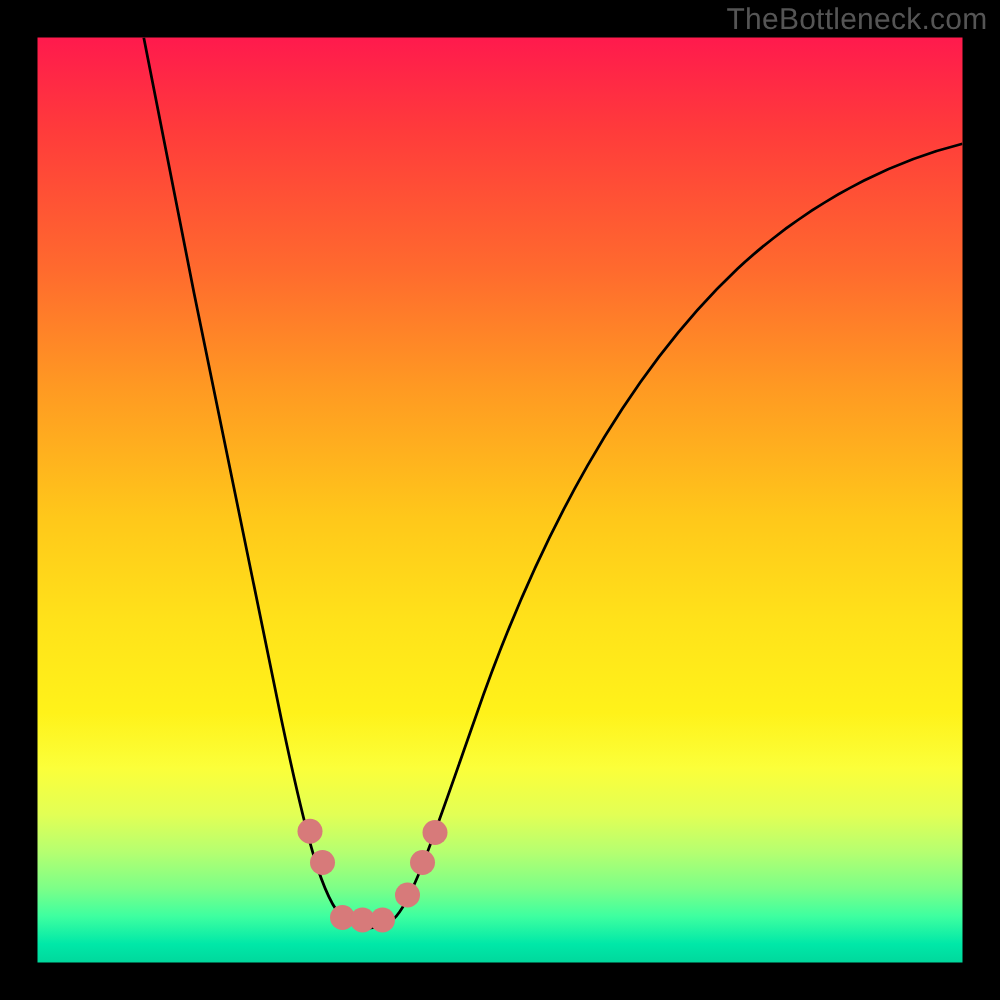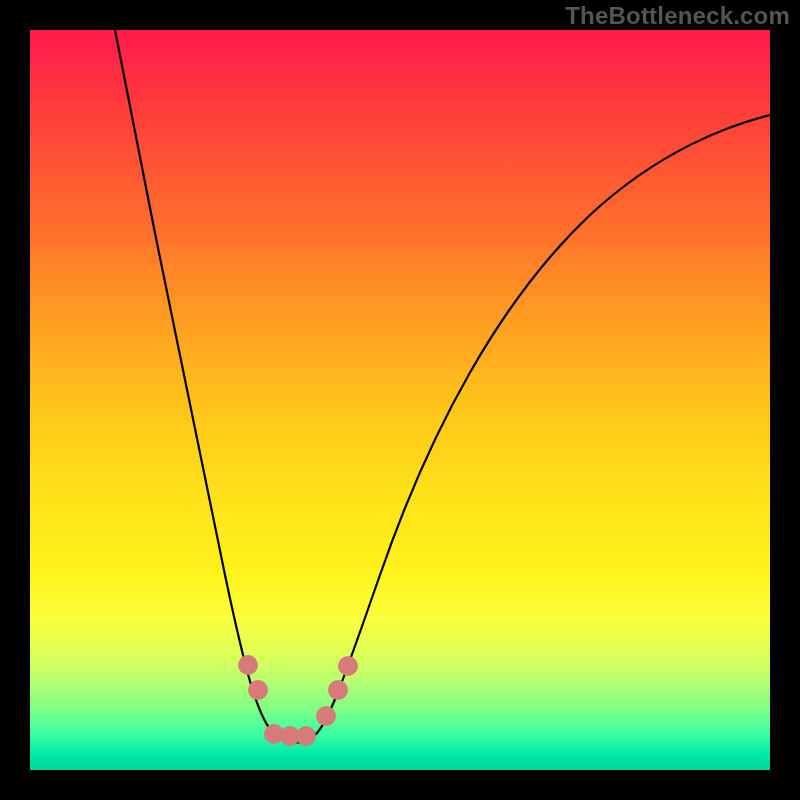--- a/index.html
+++ b/index.html
@@ -33,21 +33,21 @@
       #00e8a8 98%,
       #00d89c 100%
     );
   }
   .watermark {
     position: absolute;
     top: 2px;
     right: 10px;
     font-size: 24px;
     color: #555;
-    font-weight: 700;
+    font-weight: 400;
     letter-spacing: 0.2px;
   }
   svg.curve {
     position: absolute;
     top: 0;
     left: 0;
     width: 740px;
     height: 740px;
   }
 </style>

